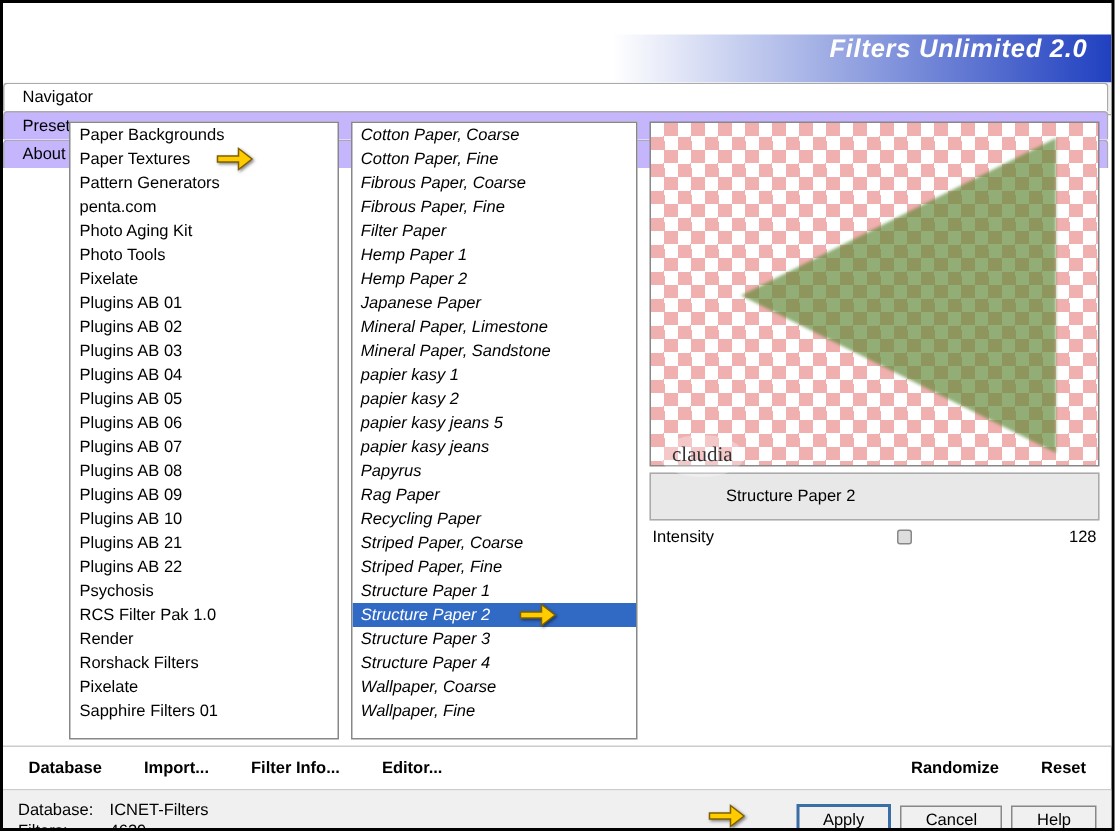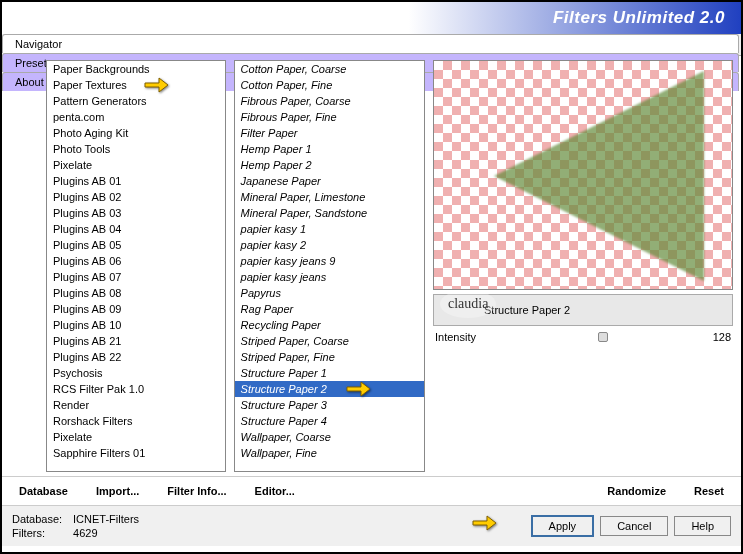--- a/index.html
+++ b/index.html
@@ -1,17 +1,17 @@
 <!DOCTYPE html>
 <html><head>
 <meta charset="utf-8">
 <style>
 * { margin: 0; padding: 0; box-sizing: border-box; font-family: Tahoma, Arial, sans-serif; font-size: 11px; }
 body { background: #fff; width: 743px; height: 554px; border: 2px solid #000; overflow: hidden; }
-.header { background: linear-gradient(to right, #fff 55%, #2040c0); height: 32px; display: flex; justify-content: flex-end; align-items: center; padding-right: 16px; }
+.header { background: linear-gradient(to right, #fff 55%, #2040c0); height: 32px; display: flex; justify-content: flex-end; align-items: flex-start; padding-right: 16px; margin-top: 21px; }
 .header-title { font-style: italic; font-weight: bold; font-size: 17px; color: #fff; letter-spacing: 0.5px; }
 .tabs { display: flex; border-bottom: 1px solid #aaa; background: #f0f0f0; height: 22px; flex-direction: column; }
 .tab { padding: 3px 12px; border: 1px solid #aaa; border-bottom: none; background: #fff; margin-right: 2px; cursor: pointer; border-radius: 3px 3px 0 0; }
 .tab.inactive { background: #c4b5fd; }
 .main { display: flex; height: 420px; background: #fff; }
 .list-panel { border: 1px solid #888; margin: 4px; overflow-y: scroll; background: #fff; }
 .panel1 { width: 182px; margin-left: 44px; }
 .panel2 { width: 194px; font-style: italic; }
 .list-item { padding: 1px 6px; cursor: pointer; white-space: nowrap; line-height: 14px; position: relative; }
 .list-item.selected { background: #316AC5; color: #fff; }
@@ -90,21 +90,21 @@
       <div class="list-item">Fibrous Paper, Coarse</div>
       <div class="list-item">Fibrous Paper, Fine</div>
       <div class="list-item">Filter Paper</div>
       <div class="list-item">Hemp Paper 1</div>
       <div class="list-item">Hemp Paper 2</div>
       <div class="list-item">Japanese Paper</div>
       <div class="list-item">Mineral Paper, Limestone</div>
       <div class="list-item">Mineral Paper, Sandstone</div>
       <div class="list-item">papier kasy 1</div>
       <div class="list-item">papier kasy 2</div>
-      <div class="list-item">papier kasy jeans 9</div>
+      <div class="list-item">papier kasy jeans 5</div>
       <div class="list-item">papier kasy jeans</div>
       <div class="list-item">Papyrus</div>
       <div class="list-item">Rag Paper</div>
       <div class="list-item">Recycling Paper</div>
       <div class="list-item">Striped Paper, Coarse</div>
       <div class="list-item">Striped Paper, Fine</div>
       <div class="list-item">Structure Paper 1</div>
       <div class="list-item selected">Structure Paper 2<span class="pointer" style="left: 110px; top: -2px;"><svg width="26" height="20">
             <path d="M2 8 L16 8 L16 3 L25 10 L16 17 L16 12 L2 12 Z" fill="#ffcc00" stroke="#806000"></path>
           </svg></span></div>

